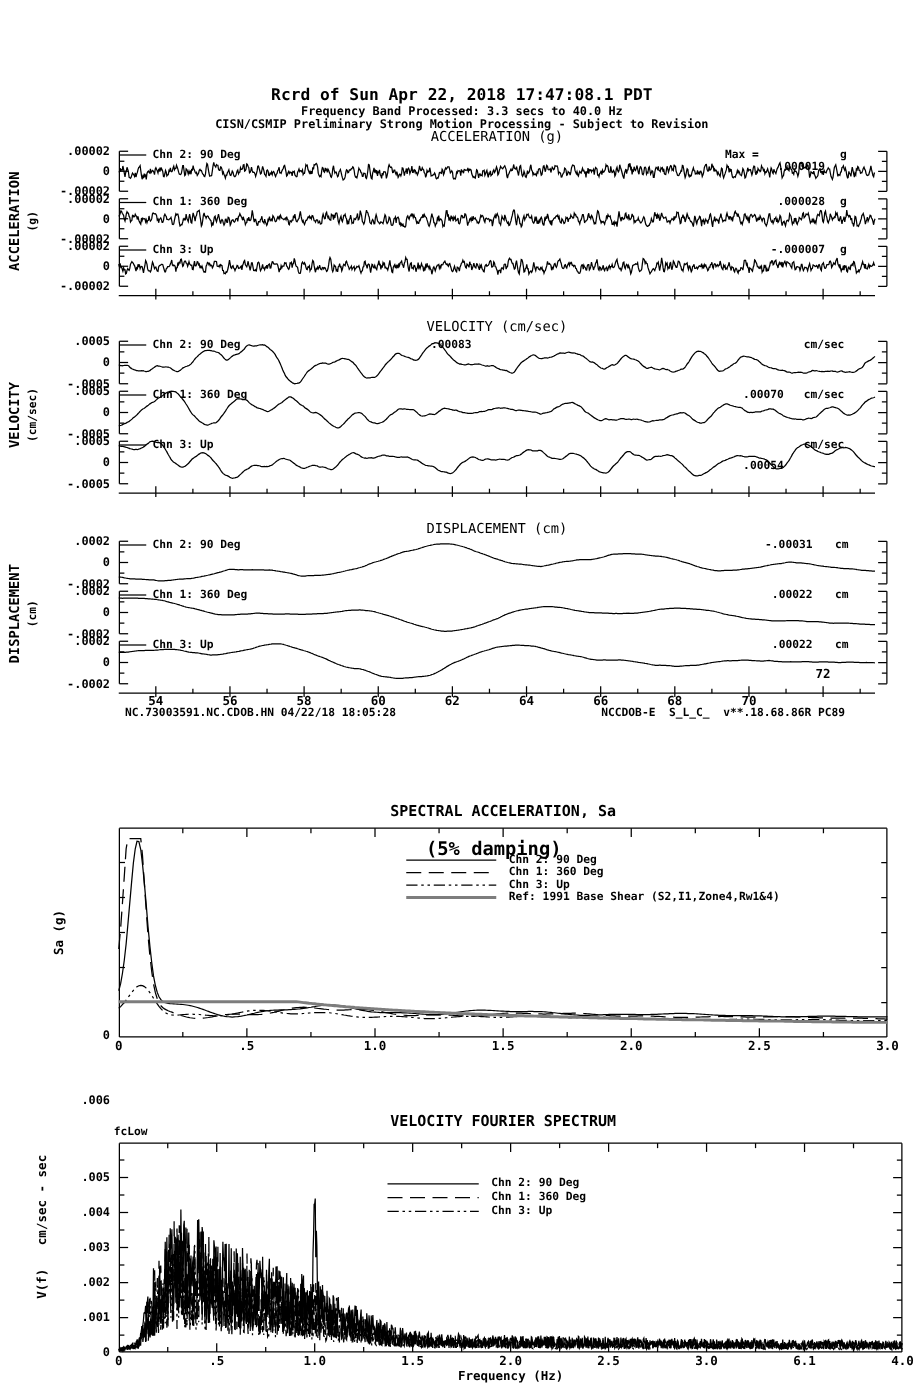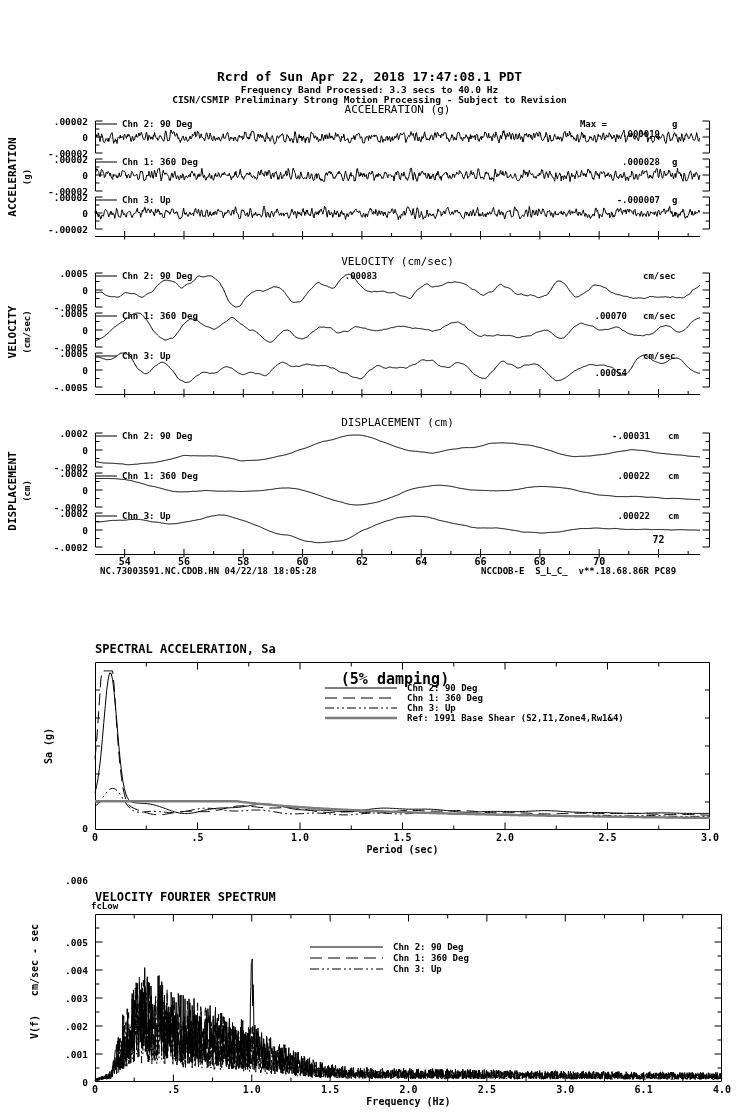--- a/index.html
+++ b/index.html
@@ -6,21 +6,21 @@
   html,body{background:#fff}
   body{width:739px;height:1115px;font-family:"DejaVu Sans Mono",monospace;color:#000}
   #page{position:relative;width:739px;height:1115px;background:#fff;overflow:hidden}
   #page div{position:absolute}
   #page svg{position:absolute;overflow:visible}
   .hdr{left:0;width:739px;text-align:center;font-size:13px;font-weight:bold;white-space:pre}
   .hdr.small{font-size:9.5px}
   #h1{top:56px}#h2{top:69px}#h3{top:84px}#h4{top:94px}
   .ptitle{left:95px;width:605px;text-align:center;font-size:11px;font-weight:normal}
   #pt0{top:103px}#pt1{top:255px}#pt2{top:416px}
-  .stitle{left:95px;width:615px;text-align:left;font-size:12px;font-weight:bold}
+  .stitle{left:95px;width:615px;text-align:center;font-size:12px;font-weight:bold}
   #sa-title{top:642px}#fs-title{top:890px}
   .vlabel{transform:translate(-50%,-50%) rotate(-90deg);white-space:nowrap;font-size:11px;font-weight:bold}
   .vlabel.vunit{font-size:9px}
   .vlabel.v10{font-size:10px}
   .ts-group{left:0;width:739px;height:132px}
   #g0{top:118px}#g1{top:270px}#g2{top:430px}
   .lab{font-size:9px;font-weight:bold;white-space:pre}
   .tick{font-size:9.5px;font-weight:bold;text-align:right;white-space:pre}
   .xtick{font-size:10px;font-weight:bold;text-align:center;white-space:pre}
   .xlabel{font-size:10px;font-weight:bold;text-align:center}
@@ -388,21 +388,20 @@
       <polyline points="0.0,144.6 1.5,143.3 2.9,141.7 4.4,140.0 5.9,138.2 7.3,136.2 8.8,134.1 10.3,132.1 11.7,130.3 13.2,128.7 14.6,127.4 16.1,126.6 17.6,126.3 19.0,126.5 20.5,127.3 22.0,128.5 23.4,130.1 24.9,132.1 26.4,134.3 27.8,136.6 29.3,138.9 30.8,141.1 32.2,143.1 33.7,144.9 35.1,146.4 36.6,147.6 38.1,148.6 39.5,149.3 41.0,149.7 42.5,150.0 43.9,150.1 45.4,150.2 46.9,150.1 48.3,150.0 49.8,149.8 51.3,149.7 52.7,149.6 54.2,149.5 55.6,149.4 57.1,149.3 58.6,149.3 60.0,149.4 61.5,149.4 63.0,149.5 64.4,149.6 65.9,149.8 67.4,149.9 68.8,150.0 70.3,150.2 71.7,150.3 73.2,150.4 74.7,150.5 76.1,150.6 77.6,150.6 79.1,150.6 80.5,150.6 82.0,150.5 83.5,150.4 84.9,150.2 86.4,150.0 87.9,149.8 89.3,149.6 90.8,149.3 92.3,149.0 93.7,148.7 95.2,148.4 96.6,148.1 98.1,147.8 99.6,147.5 101.0,147.2 102.5,147.0 104.0,146.7 105.4,146.5 106.9,146.4 108.4,146.3 109.8,146.2 111.3,146.2 112.7,146.2 114.2,146.3 115.7,146.3 117.1,146.5 118.6,146.6 120.1,146.8 121.5,147.0 123.0,147.2 124.5,147.4 125.9,147.7 127.4,147.9 128.9,148.1 130.3,148.3 131.8,148.5 133.3,148.6 134.7,148.8 136.2,148.9 137.6,149.0 139.1,149.0 140.6,149.0 142.0,149.0 143.5,149.0 145.0,148.9 146.4,148.9 147.9,148.8 149.4,148.7 150.8,148.5 152.3,148.4 153.8,148.3 155.2,148.2 156.7,148.1 158.1,148.0 159.6,148.0 161.1,148.0 162.5,148.0 164.0,148.0 165.5,148.0 166.9,148.1 168.4,148.2 169.9,148.4 171.3,148.6 172.8,148.7 174.3,149.0 175.7,149.2 177.2,149.4 178.6,149.7 180.1,150.0 181.6,150.2 183.0,150.5 184.5,150.7 186.0,151.0 187.4,151.2 188.9,151.4 190.4,151.5 191.8,151.7 193.3,151.8 194.8,151.9 196.2,151.9 197.7,151.9 199.1,151.9 200.6,151.9 202.1,151.9 203.5,151.8 205.0,151.7 206.5,151.7 207.9,151.6 209.4,151.5 210.9,151.4 212.3,151.3 213.8,151.2 215.2,151.1 216.7,151.1 218.2,151.0 219.6,151.0 221.1,151.0 222.6,151.1 224.0,151.1 225.5,151.2 227.0,151.3 228.4,151.4 229.9,151.5 231.4,151.6 232.8,151.7 234.3,151.9 235.8,152.0 237.2,152.2 238.7,152.3 240.1,152.5 241.6,152.6 243.1,152.7 244.5,152.8 246.0,152.8 247.5,152.9 248.9,152.9 250.4,152.9 251.9,152.9 253.3,152.8 254.8,152.8 256.3,152.7 257.7,152.6 259.2,152.5 260.6,152.3 262.1,152.2 263.6,152.1 265.0,151.9 266.5,151.8 268.0,151.6 269.4,151.5 270.9,151.4 272.4,151.3 273.8,151.2 275.3,151.1 276.8,151.0 278.2,151.0 279.7,151.0 281.1,151.0 282.6,151.0 284.1,151.0 285.5,151.1 287.0,151.1 288.5,151.2 289.9,151.3 291.4,151.3 292.9,151.4 294.3,151.5 295.8,151.6 297.3,151.7 298.7,151.7 300.2,151.8 301.6,151.8 303.1,151.8 304.6,151.9 306.0,151.9 307.5,151.8 309.0,151.8 310.4,151.7 311.9,151.7 313.4,151.6 314.8,151.5 316.3,151.4 317.8,151.3 319.2,151.2 320.7,151.1 322.1,151.0 323.6,150.9 325.1,150.8 326.5,150.7 328.0,150.7 329.5,150.6 330.9,150.6 332.4,150.6 333.9,150.6 335.3,150.6 336.8,150.6 338.3,150.6 339.7,150.7 341.2,150.8 342.6,150.9 344.1,150.9 345.6,151.0 347.0,151.2 348.5,151.3 350.0,151.4 351.4,151.5 352.9,151.6 354.4,151.7 355.8,151.8 357.3,151.9 358.8,151.9 360.2,152.0 361.7,152.0 363.1,152.1 364.6,152.1 366.1,152.1 367.5,152.1 369.0,152.1 370.5,152.0 371.9,152.0 373.4,152.0 374.9,151.9 376.3,151.9 377.8,151.8 379.3,151.8 380.7,151.8 382.2,151.7 383.6,151.7 385.1,151.7 386.6,151.7 388.0,151.7 389.5,151.8 391.0,151.8 392.4,151.8 393.9,151.9 395.4,152.0 396.8,152.1 398.3,152.1 399.8,152.2 401.2,152.3 402.7,152.5 404.1,152.6 405.6,152.7 407.1,152.8 408.5,152.9 410.0,153.0 411.5,153.1 412.9,153.1 414.4,153.2 415.9,153.3 417.3,153.3 418.8,153.3 420.2,153.4 421.7,153.4 423.2,153.4 424.6,153.4 426.1,153.3 427.6,153.3 429.0,153.3 430.5,153.2 432.0,153.2 433.4,153.2 434.9,153.1 436.4,153.1 437.8,153.0 439.3,153.0 440.8,153.0 442.2,153.0 443.7,153.0 445.1,153.0 446.6,153.0 448.1,153.0 449.5,153.0 451.0,153.1 452.5,153.1 453.9,153.2 455.4,153.2 456.9,153.3 458.3,153.4 459.8,153.4 461.3,153.5 462.7,153.6 464.2,153.6 465.6,153.7 467.1,153.7 468.6,153.8 470.0,153.8 471.5,153.8 473.0,153.8 474.4,153.9 475.9,153.8 477.4,153.8 478.8,153.8 480.3,153.8 481.8,153.8 483.2,153.7 484.7,153.7 486.1,153.6 487.6,153.6 489.1,153.5 490.5,153.5 492.0,153.4 493.5,153.4 494.9,153.3 496.4,153.3 497.9,153.3 499.3,153.3 500.8,153.3 502.3,153.3 503.7,153.3 505.2,153.3 506.6,153.3 508.1,153.3 509.6,153.4 511.0,153.4 512.5,153.4 514.0,153.5 515.4,153.5 516.9,153.6 518.4,153.6 519.8,153.7 521.3,153.7 522.8,153.8 524.2,153.8 525.7,153.8 527.1,153.9 528.6,153.9 530.1,153.9 531.5,153.9 533.0,153.9 534.5,153.9 535.9,153.9 537.4,153.8 538.9,153.8 540.3,153.8 541.8,153.8 543.3,153.7 544.7,153.7 546.2,153.7 547.6,153.7 549.1,153.6 550.6,153.6 552.0,153.6 553.5,153.6 555.0,153.6 556.4,153.6 557.9,153.6 559.4,153.6 560.8,153.6 562.3,153.7 563.8,153.7 565.2,153.7 566.7,153.8 568.1,153.8 569.6,153.9 571.1,153.9 572.5,154.0 574.0,154.1 575.5,154.1 576.9,154.2 578.4,154.2 579.9,154.3 581.3,154.3 582.8,154.3 584.2,154.4 585.7,154.4 587.2,154.4 588.6,154.4 590.1,154.4 591.6,154.5 593.0,154.5 594.5,154.5 596.0,154.4 597.4,154.4 598.9,154.4 600.4,154.4 601.8,154.4 603.3,154.4 604.8,154.4 606.2,154.4 607.7,154.4 609.1,154.4 610.6,154.4 612.1,154.4 613.5,154.4 615.0,154.4" fill="none" stroke="#000" stroke-width="1" stroke-dasharray="9 3 2 3 2 3"></polyline>
       <polyline points="0.0,139.3 1.5,139.3 2.9,139.3 4.4,139.3 5.9,139.3 7.3,139.3 8.8,139.3 10.3,139.3 11.7,139.3 13.2,139.3 14.6,139.3 16.1,139.3 17.6,139.3 19.0,139.3 20.5,139.3 22.0,139.3 23.4,139.3 24.9,139.3 26.4,139.3 27.8,139.3 29.3,139.3 30.8,139.3 32.2,139.3 33.7,139.3 35.1,139.3 36.6,139.3 38.1,139.3 39.5,139.3 41.0,139.3 42.5,139.3 43.9,139.3 45.4,139.3 46.9,139.3 48.3,139.3 49.8,139.3 51.3,139.3 52.7,139.3 54.2,139.3 55.6,139.3 57.1,139.3 58.6,139.3 60.0,139.3 61.5,139.3 63.0,139.3 64.4,139.3 65.9,139.3 67.4,139.3 68.8,139.3 70.3,139.3 71.7,139.3 73.2,139.3 74.7,139.3 76.1,139.3 77.6,139.3 79.1,139.3 80.5,139.3 82.0,139.3 83.5,139.3 84.9,139.3 86.4,139.3 87.9,139.3 89.3,139.3 90.8,139.3 92.3,139.3 93.7,139.3 95.2,139.3 96.6,139.3 98.1,139.3 99.6,139.3 101.0,139.3 102.5,139.3 104.0,139.3 105.4,139.3 106.9,139.3 108.4,139.3 109.8,139.3 111.3,139.3 112.7,139.3 114.2,139.3 115.7,139.3 117.1,139.3 118.6,139.3 120.1,139.3 121.5,139.3 123.0,139.3 124.5,139.3 125.9,139.3 127.4,139.3 128.9,139.3 130.3,139.3 131.8,139.3 133.3,139.3 134.7,139.3 136.2,139.3 137.6,139.3 139.1,139.3 140.6,139.3 142.0,139.3 143.5,139.5 145.0,139.7 146.4,139.9 147.9,140.1 149.4,140.2 150.8,140.4 152.3,140.6 153.8,140.7 155.2,140.9 156.7,141.0 158.1,141.2 159.6,141.3 161.1,141.5 162.5,141.6 164.0,141.8 165.5,141.9 166.9,142.1 168.4,142.2 169.9,142.3 171.3,142.5 172.8,142.6 174.3,142.7 175.7,142.9 177.2,143.0 178.6,143.1 180.1,143.2 181.6,143.4 183.0,143.5 184.5,143.6 186.0,143.7 187.4,143.8 188.9,144.0 190.4,144.1 191.8,144.2 193.3,144.3 194.8,144.4 196.2,144.5 197.7,144.6 199.1,144.7 200.6,144.8 202.1,144.9 203.5,145.0 205.0,145.1 206.5,145.2 207.9,145.3 209.4,145.4 210.9,145.5 212.3,145.6 213.8,145.7 215.2,145.8 216.7,145.9 218.2,146.0 219.6,146.1 221.1,146.2 222.6,146.2 224.0,146.3 225.5,146.4 227.0,146.5 228.4,146.6 229.9,146.7 231.4,146.7 232.8,146.8 234.3,146.9 235.8,147.0 237.2,147.1 238.7,147.1 240.1,147.2 241.6,147.3 243.1,147.4 244.5,147.4 246.0,147.5 247.5,147.6 248.9,147.7 250.4,147.7 251.9,147.8 253.3,147.9 254.8,147.9 256.3,148.0 257.7,148.1 259.2,148.1 260.6,148.2 262.1,148.3 263.6,148.3 265.0,148.4 266.5,148.5 268.0,148.5 269.4,148.6 270.9,148.7 272.4,148.7 273.8,148.8 275.3,148.9 276.8,148.9 278.2,149.0 279.7,149.0 281.1,149.1 282.6,149.1 284.1,149.2 285.5,149.3 287.0,149.3 288.5,149.4 289.9,149.4 291.4,149.5 292.9,149.5 294.3,149.6 295.8,149.7 297.3,149.7 298.7,149.8 300.2,149.8 301.6,149.9 303.1,149.9 304.6,150.0 306.0,150.0 307.5,150.1 309.0,150.1 310.4,150.2 311.9,150.2 313.4,150.3 314.8,150.3 316.3,150.4 317.8,150.4 319.2,150.5 320.7,150.5 322.1,150.6 323.6,150.6 325.1,150.7 326.5,150.7 328.0,150.7 329.5,150.8 330.9,150.8 332.4,150.9 333.9,150.9 335.3,151.0 336.8,151.0 338.3,151.1 339.7,151.1 341.2,151.1 342.6,151.2 344.1,151.2 345.6,151.3 347.0,151.3 348.5,151.3 350.0,151.4 351.4,151.4 352.9,151.5 354.4,151.5 355.8,151.5 357.3,151.6 358.8,151.6 360.2,151.7 361.7,151.7 363.1,151.7 364.6,151.8 366.1,151.8 367.5,151.9 369.0,151.9 370.5,151.9 371.9,152.0 373.4,152.0 374.9,152.0 376.3,152.1 377.8,152.1 379.3,152.1 380.7,152.2 382.2,152.2 383.6,152.3 385.1,152.3 386.6,152.3 388.0,152.4 389.5,152.4 391.0,152.4 392.4,152.5 393.9,152.5 395.4,152.5 396.8,152.6 398.3,152.6 399.8,152.6 401.2,152.7 402.7,152.7 404.1,152.7 405.6,152.8 407.1,152.8 408.5,152.8 410.0,152.9 411.5,152.9 412.9,152.9 414.4,152.9 415.9,153.0 417.3,153.0 418.8,153.0 420.2,153.1 421.7,153.1 423.2,153.1 424.6,153.2 426.1,153.2 427.6,153.2 429.0,153.2 430.5,153.3 432.0,153.3 433.4,153.3 434.9,153.4 436.4,153.4 437.8,153.4 439.3,153.4 440.8,153.5 442.2,153.5 443.7,153.5 445.1,153.6 446.6,153.6 448.1,153.6 449.5,153.6 451.0,153.7 452.5,153.7 453.9,153.7 455.4,153.7 456.9,153.8 458.3,153.8 459.8,153.8 461.3,153.8 462.7,153.9 464.2,153.9 465.6,153.9 467.1,153.9 468.6,154.0 470.0,154.0 471.5,154.0 473.0,154.0 474.4,154.1 475.9,154.1 477.4,154.1 478.8,154.1 480.3,154.2 481.8,154.2 483.2,154.2 484.7,154.2 486.1,154.3 487.6,154.3 489.1,154.3 490.5,154.3 492.0,154.4 493.5,154.4 494.9,154.4 496.4,154.4 497.9,154.4 499.3,154.5 500.8,154.5 502.3,154.5 503.7,154.5 505.2,154.6 506.6,154.6 508.1,154.6 509.6,154.6 511.0,154.6 512.5,154.7 514.0,154.7 515.4,154.7 516.9,154.7 518.4,154.8 519.8,154.8 521.3,154.8 522.8,154.8 524.2,154.8 525.7,154.9 527.1,154.9 528.6,154.9 530.1,154.9 531.5,154.9 533.0,155.0 534.5,155.0 535.9,155.0 537.4,155.0 538.9,155.0 540.3,155.1 541.8,155.1 543.3,155.1 544.7,155.1 546.2,155.1 547.6,155.2 549.1,155.2 550.6,155.2 552.0,155.2 553.5,155.2 555.0,155.3 556.4,155.3 557.9,155.3 559.4,155.3 560.8,155.3 562.3,155.3 563.8,155.4 565.2,155.4 566.7,155.4 568.1,155.4 569.6,155.4 571.1,155.5 572.5,155.5 574.0,155.5 575.5,155.5 576.9,155.5 578.4,155.5 579.9,155.6 581.3,155.6 582.8,155.6 584.2,155.6 585.7,155.6 587.2,155.7 588.6,155.7 590.1,155.7 591.6,155.7 593.0,155.7 594.5,155.7 596.0,155.8 597.4,155.8 598.9,155.8 600.4,155.8 601.8,155.8 603.3,155.8 604.8,155.9 606.2,155.9 607.7,155.9 609.1,155.9 610.6,155.9 612.1,155.9 613.5,155.9 615.0,156.0" fill="none" stroke="#7d7d7d" stroke-width="2.4"></polyline>
       <line x1="230" y1="26" x2="302" y2="26" stroke="#000" stroke-width="1"></line>
       <line x1="230" y1="36" x2="302" y2="36" stroke="#000" stroke-width="1" stroke-dasharray="12 6"></line>
       <line x1="230" y1="46" x2="302" y2="46" stroke="#000" stroke-width="1" stroke-dasharray="9 3 2 3 2 3"></line>
       <line x1="230" y1="56" x2="302" y2="56" stroke="#7d7d7d" stroke-width="2.4"></line>
     </svg>
   <div id="sa-damping">(5% damping)</div>
   <div class="vlabel v10" style="left:48px;top:746px">Sa (g)</div>
   <div class="tick" id="sa-y0">0</div>
-  <div class="xlabel" id="sa-xlabel">Period (sec)</div>
 
   <div class="stitle" id="fs-title">VELOCITY FOURIER SPECTRUM</div>
   <div id="fs-note">fcLow</div>
   <svg id="fs-svg" width="627" height="168">
       <line x1="0.5" y1="0.5" x2="0.5" y2="167.5" stroke="#000" stroke-width="1"></line>
       <line x1="0.5" y1="167.5" x2="626.5" y2="167.5" stroke="#000" stroke-width="1"></line>
       <line x1="0.5" y1="0.5" x2="626.5" y2="0.5" stroke="#000" stroke-width="1"></line>
       <line x1="626.5" y1="0.5" x2="626.5" y2="167.5" stroke="#000" stroke-width="1"></line>
       <line x1="39.1875" y1="167.5" x2="39.1875" y2="163.5" stroke="#000" stroke-width="1"></line>
       <line x1="39.1875" y1="0.5" x2="39.1875" y2="4.5" stroke="#000" stroke-width="1"></line>

